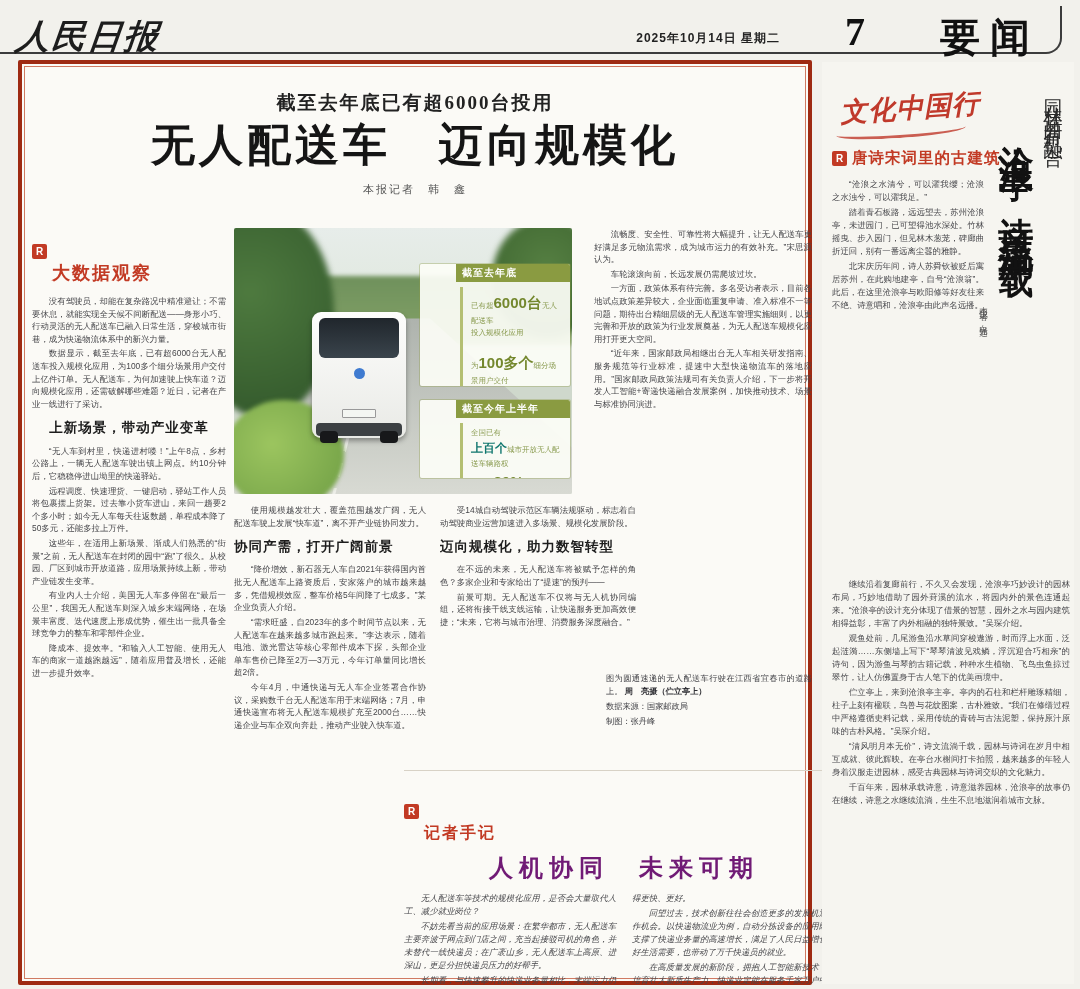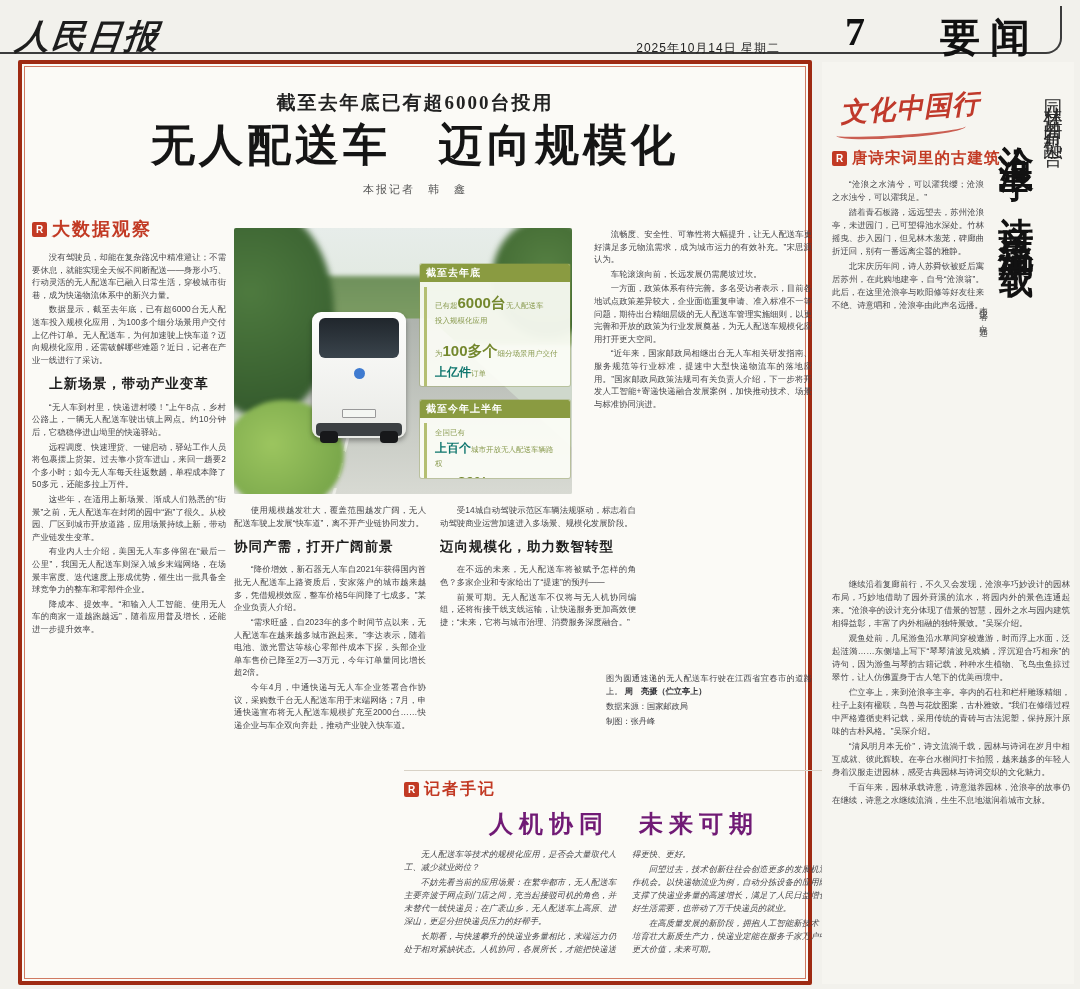--- a/index.html
+++ b/index.html
@@ -17,21 +17,21 @@
     position:absolute; left:16px; top:14px;
     font-family:"Liberation Serif", serif;
     font-size:34px; font-weight:bold; font-style:italic;
     color:#1d1d1d; letter-spacing:2px; transform:skewX(-6deg);
   }
   .head-rule {
     position:absolute; left:0; top:6px; width:1062px; height:48px;
     border-bottom:2px solid #3c3c3c; border-right:2px solid #3c3c3c;
     border-bottom-right-radius:16px;
   }
-  .head-date { position:absolute; right:300px; top:40px; font-size:12px; font-weight:normal; color:#222; letter-spacing:1px; }
+  .head-date { position:absolute; right:300px; top:30px; font-size:12px; font-weight:bold; color:#222; letter-spacing:1px; }
   .head-pageno { position:absolute; right:215px; top:8px; font-family:"Liberation Serif",serif; font-size:40px; font-weight:bold; color:#111; }
   .head-section { position:absolute; right:40px; top:10px; font-size:40px; font-weight:bold; color:#111; letter-spacing:10px; }
   
   .main-box {
     position:absolute; left:18px; top:60px; width:794px; height:925px;
     background:#fbfaf6; border:4px solid #9e2a12; border-radius:2px;
   }
   .main-box-inner {
     position:absolute; inset:2px; border:1px solid #d0english7a62;
     border:1px solid #d07a62; pointer-events:none;
@@ -40,21 +40,21 @@
     font-family:"Liberation Serif",serif; font-size:19px; font-weight:bold; color:#222; letter-spacing:2px; }
   .headline { position:absolute; left:0; right:0; top:52px; text-align:center;
     font-size:44px; font-weight:bold; color:#151515; letter-spacing:4px; }
   .byline { position:absolute; left:0; right:0; top:118px; text-align:center; font-size:11px; color:#555; letter-spacing:2px; }
   .body-area { position:absolute; left:10px; top:150px; width:770px; bottom:6px; }
   .ncol { position:absolute; overflow:hidden; font-size:8.4px; line-height:1.5; color:#46464a; text-align:justify; }
   .ncol p { text-indent:2em; margin-bottom:2px; }
   .sec-head { display:flex; align-items:center; gap:5px; margin:2px 0 8px 0; }
   .logo-sq { width:15px; height:15px; background:#c23a24; color:#fff; font-weight:bold;
     font-size:10px; display:flex; align-items:center; justify-content:center; border-radius:2px; flex:0 0 auto; }
-  .sec-title { font-size:18px; font-weight:bold; color:#c23a24; letter-spacing:2px; }
+  .sec-title { font-size:18px; font-weight:bold; color:#c23a24; letter-spacing:2px;margin-top:44px; }
   .subhead { text-indent:0 !important; text-align:left; font-size:13.5px; font-weight:bold; color:#1d1d1d; margin:8px 0 6px 0; letter-spacing:1px; }
   
   .photo { position:absolute; left:202px; top:14px; width:338px; height:266px; overflow:hidden; border-radius:2px; background:#cfd8cc; }
   .sky { position:absolute; left:0; top:0; right:0; height:34%; background:linear-gradient(#e7edea,#dfe7dc); }
   .treeband { position:absolute; left:0; top:18%; right:0; height:26%; background:linear-gradient(#6f915c,#85a368); filter:blur(2px); }
   .tree-left { position:absolute; left:-40px; top:-20px; width:140px; height:210px; border-radius:50%;
     background:radial-gradient(circle at 40% 40%, #4e7a3f, #2f5429); filter:blur(3px); }
   .tree-right { position:absolute; right:-30px; top:-10px; width:110px; height:120px; border-radius:50%;
     background:radial-gradient(circle at 50% 40%, #557f42, #39602c); filter:blur(3px); }
   .bush { position:absolute; left:-10px; bottom:-16px; width:120px; height:110px; border-radius:50%;
@@ -64,21 +64,21 @@
   .roadline { position:absolute; left:34%; top:40%; width:3px; height:70%; background:repeating-linear-gradient(#f2f2ee 0 14px, transparent 14px 26px); transform:rotate(14deg); opacity:.85; }
   .guardrail { position:absolute; left:2%; top:44%; width:34%; height:4px; background:#e8eae4; transform:rotate(24deg); border-radius:2px; }
   .van { position:absolute; left:78px; top:84px; width:94px; height:126px; background:linear-gradient(#fdfdfc,#e9eae6); border-radius:9px; box-shadow:0 3px 5px rgba(0,0,0,.35); }
   .van-windshield { position:absolute; left:7px; top:6px; right:7px; height:40px; background:linear-gradient(#20262c,#3a444c); border-radius:6px; }
   .van-logo { position:absolute; left:42px; top:56px; width:11px; height:11px; border-radius:50%; background:#3f7bd0; }
   .van-plate { position:absolute; left:30px; bottom:20px; width:34px; height:9px; background:#f4f6f2; border:1px solid #999; border-radius:1px; }
   .van-bumper { position:absolute; left:4px; bottom:2px; right:4px; height:13px; background:#3c4043; border-radius:4px; }
   .wheel { position:absolute; bottom:-5px; width:18px; height:12px; background:#17181a; border-radius:4px; }
   .wheel.l { left:8px; } .wheel.r { right:8px; }
   
-  .stat-box { position:absolute; left:186px; width:150px; background:rgba(252,253,246,.93); border-radius:2px; box-shadow:0 0 0 1px rgba(140,155,70,.35); overflow:hidden; }
+  .stat-box { position:absolute; left:186px; width:150px; background:rgba(252,253,246,.93); border-radius:2px; box-shadow:0 0 0 1px rgba(140,155,70,.35); overflow:hidden;padding-left:36px; }
   .stat-box.b1 { top:36px; height:122px; }
   .stat-box.b2 { top:172px; height:78px; }
   .stat-head { background:#8a9b41; color:#fff; font-size:10px; font-weight:bold; padding:2px 6px; letter-spacing:1px; }
   .stat-body { padding:4px 6px 4px 8px; border-left:3px solid #b4bf72; margin:5px 4px; color:#8a9b50; font-size:7.5px; line-height:1.6; }
   .stat-big { font-size:15px; font-weight:bold; color:#74882e; letter-spacing:0; }
   .stat-mid { font-size:12px; font-weight:bold; color:#0f766e; }
   
   .caption { position:absolute; left:574px; top:458px; width:206px; font-size:8.2px; line-height:1.6; color:#3f3f44; text-align:justify; }
   .caption .src { margin-top:2px; }
   .caption b { color:#2e2e33; }

